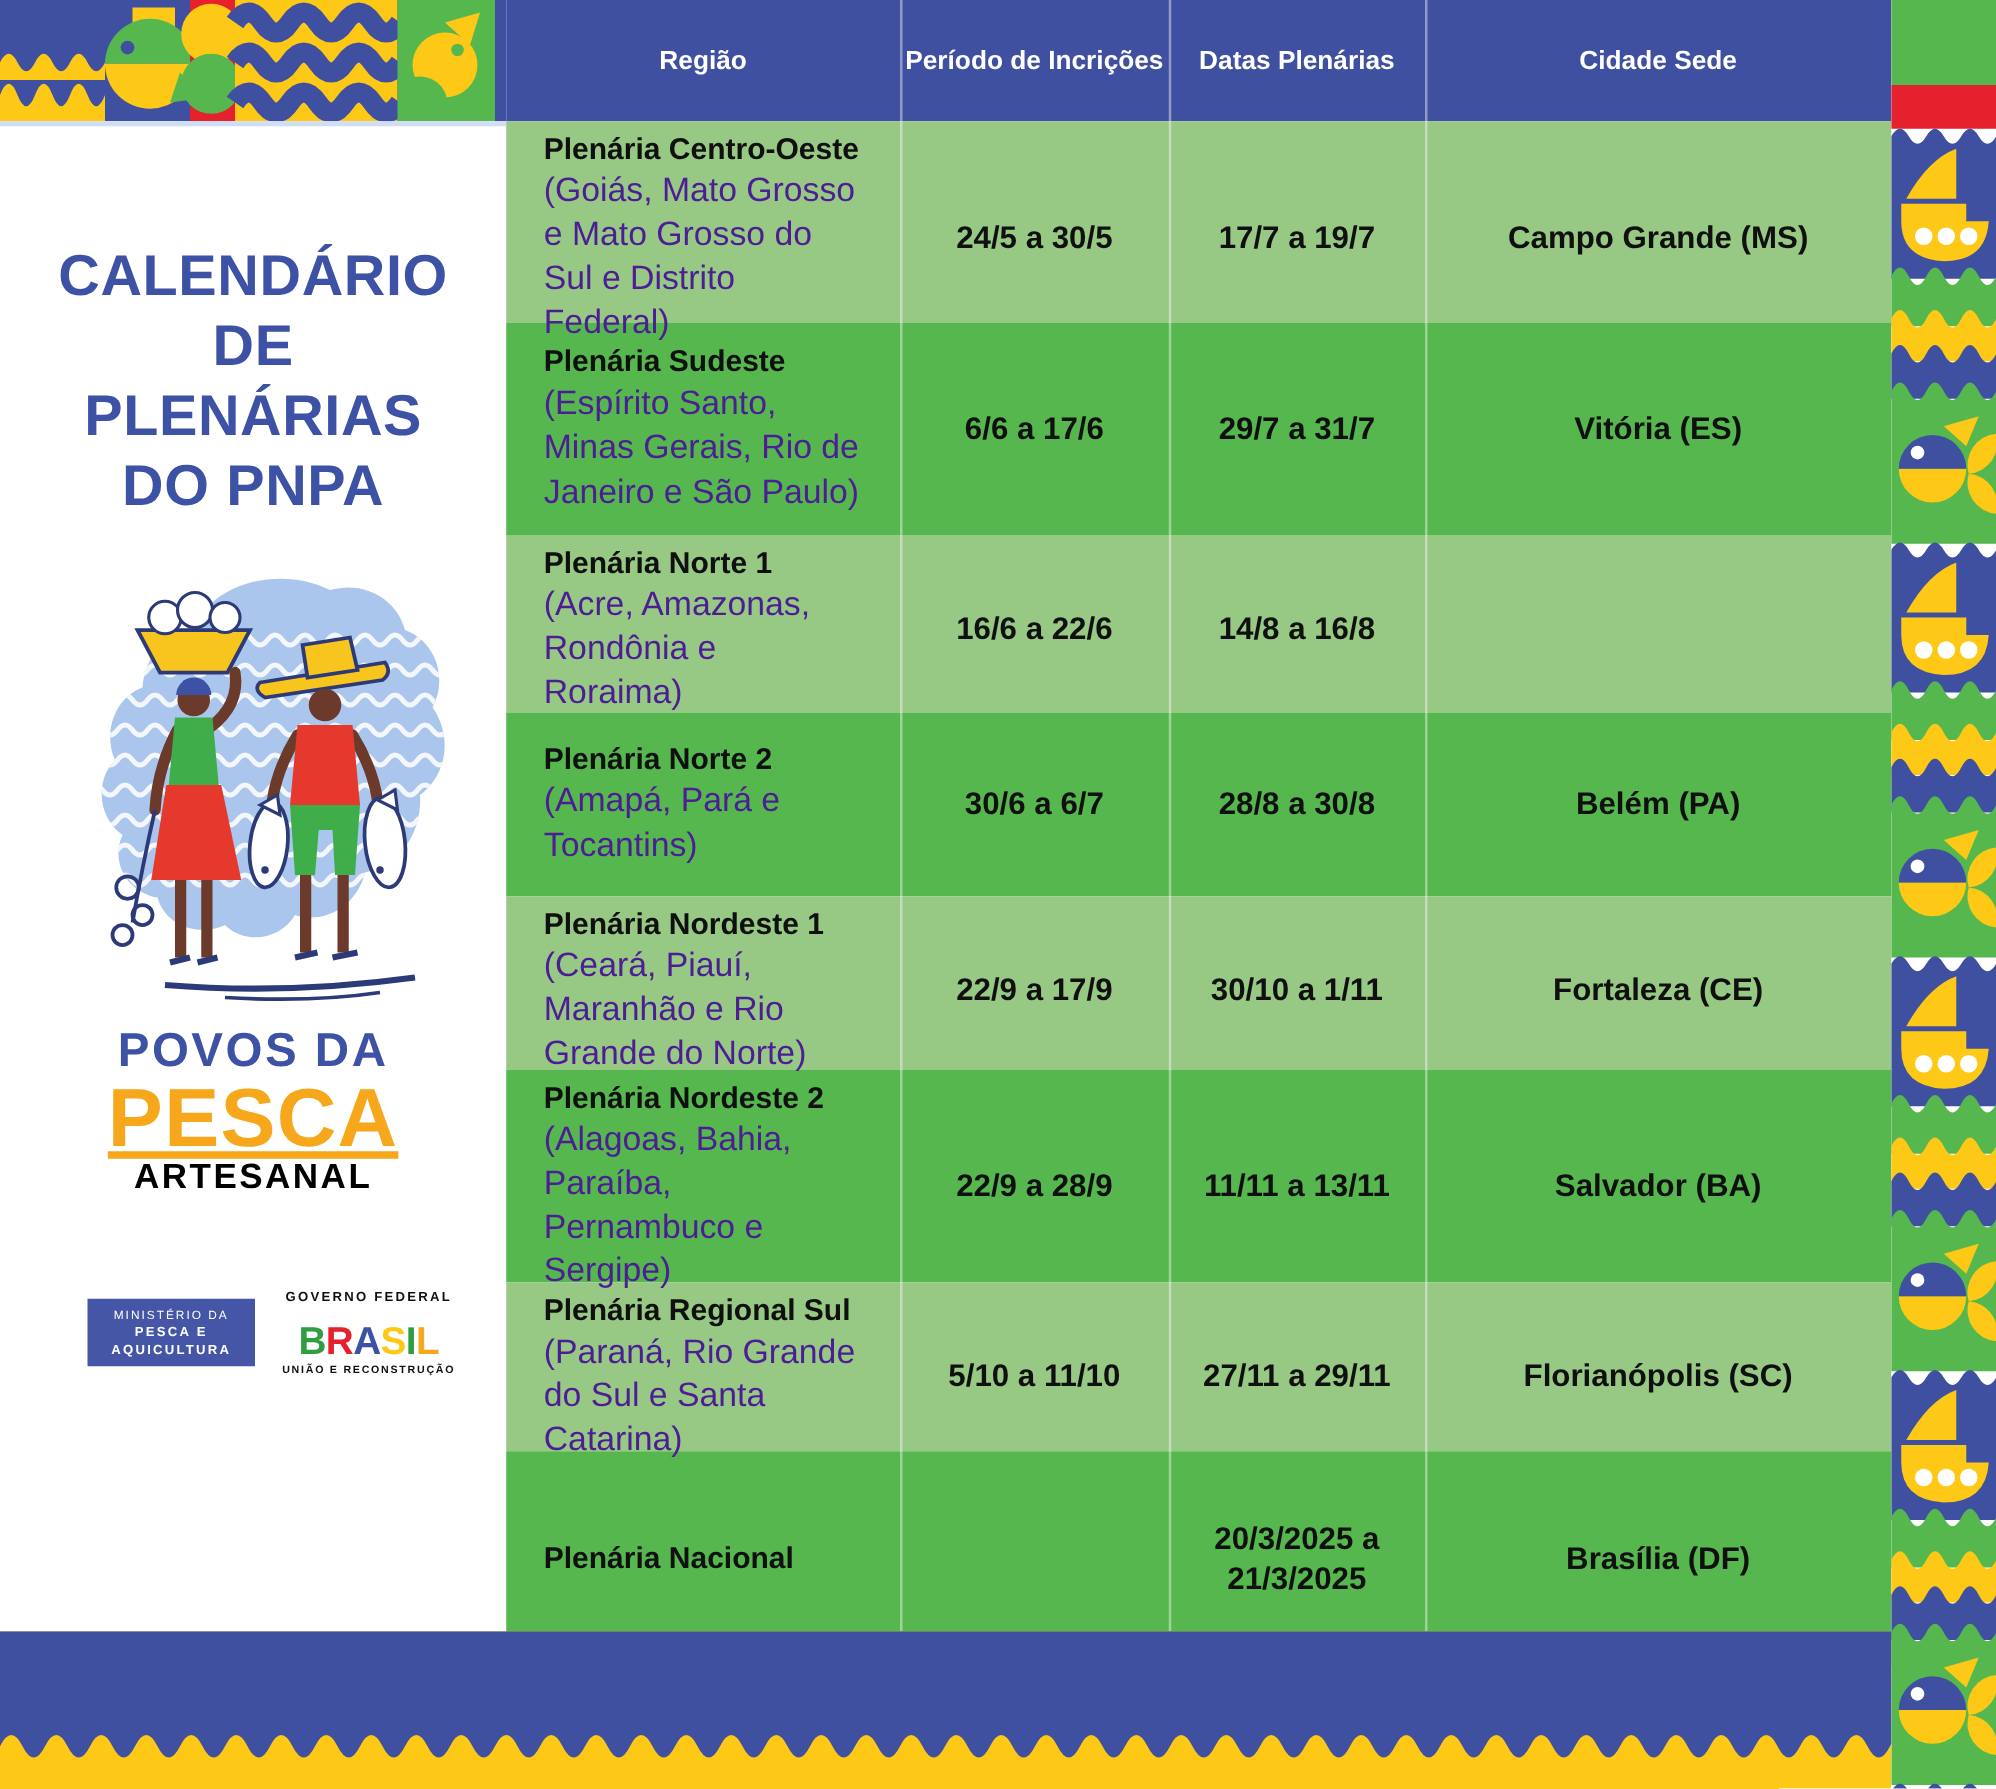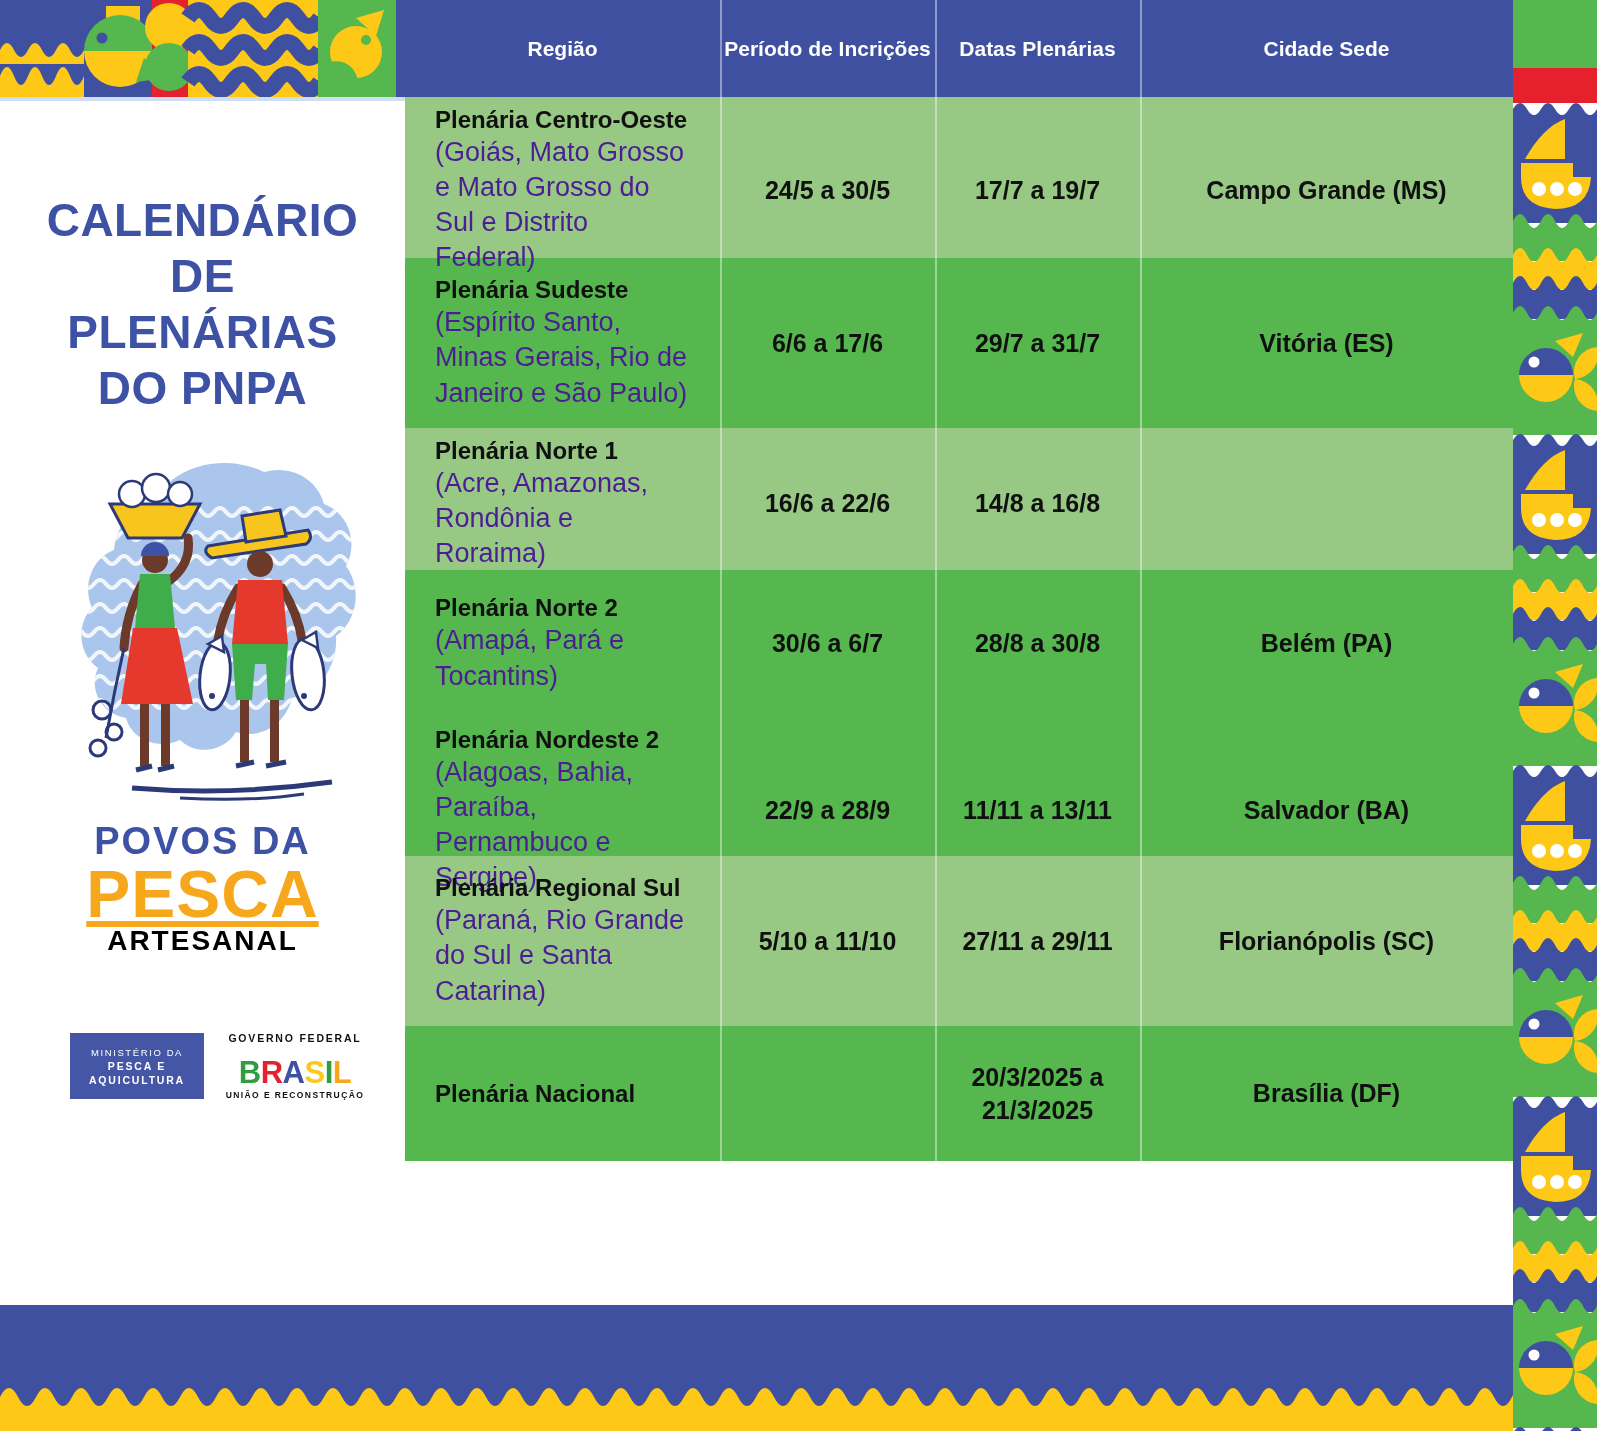--- a/index.html
+++ b/index.html
@@ -10,21 +10,21 @@
   #top-band{position:absolute;left:0;top:0;}
   #band-underline{position:absolute;left:0;top:97px;width:405px;height:4px;background:#cfdef3;}
   #title{position:absolute;left:0;top:192px;width:405px;text-align:center;
          color:#3d52a4;font-weight:800;font-size:46px;line-height:1.22;letter-spacing:.5px;}
   #illustration{position:absolute;left:40px;top:452px;}
   #povos{position:absolute;left:0;top:822px;width:405px;text-align:center;font-weight:800;}
   .povos1{color:#3d52a4;font-size:38px;line-height:1.05;letter-spacing:2px;}
   .povos2{color:#f7a71b;font-size:66px;line-height:0.98;letter-spacing:1px;text-decoration:underline;}
   .povos3{color:#000000;font-size:28px;line-height:1.02;letter-spacing:2px;}
   #logos{position:absolute;left:70px;top:1032px;display:flex;align-items:center;gap:16px;}
-  #ministry{width:134px;height:66px;background:#4456a5;color:#ffffff;display:flex;flex-direction:column;
+  #ministry{width:134px;height:54px;background:#4456a5;color:#ffffff;display:flex;flex-direction:column;
             justify-content:center;text-align:center;gap:2px;}
   .min-l1{font-size:9.5px;letter-spacing:1.6px;font-weight:400;}
   .min-l2,.min-l3{font-size:10.5px;letter-spacing:1.8px;font-weight:700;}
   #gov{width:150px;text-align:center;}
   .gov-top{color:#111;font-weight:800;font-size:10.5px;letter-spacing:1.8px;}
   .gov-name{font-weight:800;font-size:31px;line-height:1;letter-spacing:-0.5px;margin:13px 0 2px 0;}
   .bl0{color:#2f9e41}.bl1{color:#e5212e}.bl2{color:#3d52a4}.bl3{color:#fdc916}.bl4{color:#2f9e41}.bl5{color:#f7a71b}
   .gov-bottom{color:#111;font-weight:700;font-size:8.5px;letter-spacing:1.4px;}
   
   #table{position:absolute;left:405px;top:0;width:1108px;height:1305px;}
@@ -221,20 +221,29 @@
     </div>
     <div class="t-row dark">
       <div class="c-region">
           <div class="r-name">Plenária Norte 2</div>
           <div class="r-detail">(Amapá, Pará e Tocantins)</div>
         </div>
       <div class="c-mid">30/6 a 6/7</div>
       <div class="c-mid">28/8 a 30/8</div>
       <div class="c-city">Belém (PA)</div>
     </div>
+    <div class="t-row light">
+      <div class="c-region">
+          <div class="r-name">Plenária Nordeste 1</div>
+          <div class="r-detail">(Ceará, Piauí, Maranhão e Rio Grande do Norte)</div>
+        </div>
+      <div class="c-mid">22/9 a 17/9</div>
+      <div class="c-mid">30/10 a 1/11</div>
+      <div class="c-city">Fortaleza (CE)</div>
+    </div>
     <div class="t-row dark">
       <div class="c-region">
           <div class="r-name">Plenária Nordeste 2</div>
           <div class="r-detail">(Alagoas, Bahia, Paraíba, Pernambuco e Sergipe)</div>
         </div>
       <div class="c-mid">22/9 a 28/9</div>
       <div class="c-mid">11/11 a 13/11</div>
       <div class="c-city">Salvador (BA)</div>
     </div>
     <div class="t-row light">

